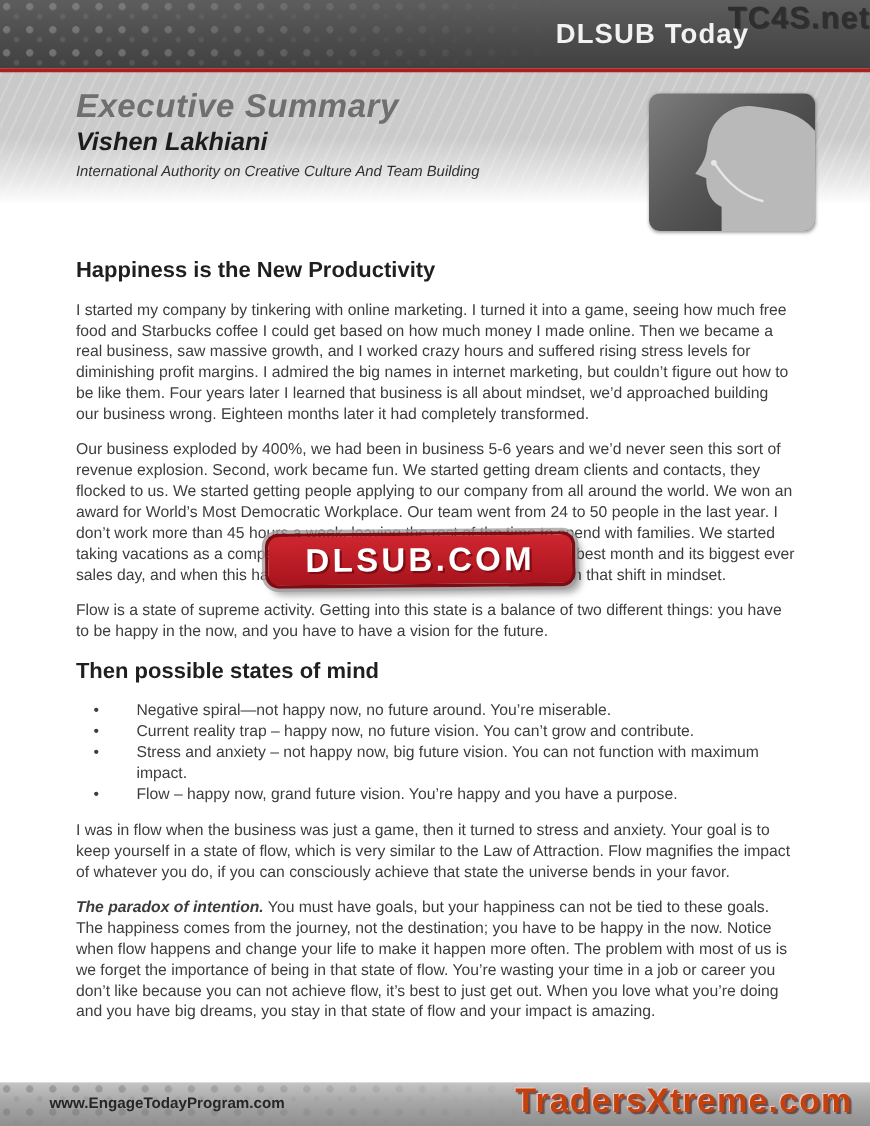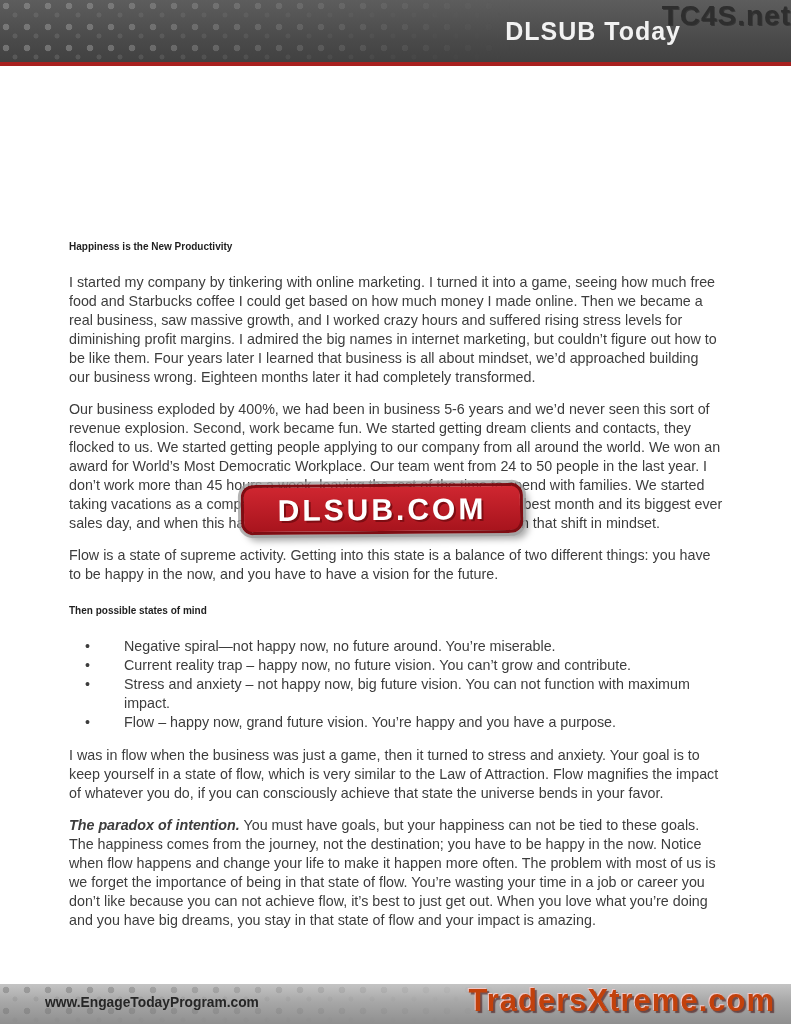--- a/index.html
+++ b/index.html
@@ -64,21 +64,21 @@
     box-shadow:0 1px 3px rgba(0,0,0,.35);
   }
   .photo svg{display:block;}
   
   .body{
     position:absolute;top:186px;left:0;width:100%;
     padding:51px 68px 0 69px;box-sizing:border-box;
     font-size:14.3px;line-height:19px;color:#3d3d3d;
   }
   .body h3{
-    font-size:10px;font-weight:bold;color:#1f1f1f;
+    font-size:20px;font-weight:bold;color:#1f1f1f;
     margin:0 0 17px 0;line-height:19px;
   }
   .body h3.later{margin-top:17px;}
   .body p{margin:0 0 13px 0;}
   .lead-italic{font-style:italic;font-weight:bold;}
   .bullets{margin:0 0 14px 0;}
   .bullet-row{display:flex;line-height:19px;}
   .bullet-mark{width:55px;padding-left:16px;box-sizing:border-box;flex:none;}
   
   .para2wrap{position:relative;}
@@ -122,20 +122,36 @@
   <header class="topbar">
     <div class="dots"></div>
     <div class="brand">
       <span class="b">DLSUB</span><span class="t"> Today</span>
     </div>
     <div class="watermark-top">TC4S.net</div>
   </header>
 
   <div class="redline"></div>
 
+  <section class="titleband">
+    <div class="stripes"></div>
+    <div class="titletext">
+      <div class="exec-title">Executive Summary</div>
+      <div class="author">Vishen Lakhiani</div>
+      <div class="tagline">International Authority on Creative Culture And Team Building</div>
+    </div>
+    <div class="photo">
+      <svg width="151" height="125" viewBox="0 0 151 125">
+        <rect x="0" y="0" width="151" height="125" fill="none"></rect>
+        <path d="M98 12 C72 8 55 26 53 48 C52 60 47 66 42 73 L52 77 C52 90 57 99 66 103 L66 125 L151 125 L151 34 C136 16 118 15 98 12 Z" fill="#b9b9b9"></path>
+        <path d="M60 64 Q78 92 104 98" stroke="#e6e6e6" stroke-width="2.2" fill="none"></path>
+        <circle cx="59" cy="63" r="2.6" fill="#e6e6e6"></circle>
+      </svg>
+    </div>
+  </section>
 
   <main class="body">
 
     <h3>Happiness is the New Productivity</h3>
 
     <p>I started my company by tinkering with online marketing. I turned it into a game, seeing how much free food and Starbucks coffee I could get based on how much money I made online. Then we became a real business, saw massive growth, and I worked crazy hours and suffered rising stress levels for diminishing profit margins. I admired the big names in internet marketing, but couldn’t figure out how to be like them. Four years later I learned that business is all about mindset, we’d approached building our business wrong. Eighteen months later it had completely transformed.</p>
 
     <div class="para2wrap">
       <p>Our business exploded by 400%, we had been in business 5-6 years and we’d never seen this sort of revenue explosion. Second, work became fun. We started getting dream clients and contacts, they flocked to us. We started getting people applying to our company from all around the world. We won an award for World’s Most Democratic Workplace. Our team went from 24 to 50 people in the last year. I don’t work more than 45 hours a week, leaving the rest of the time to spend with families. We started taking vacations as a company and as a family; the company had hit its best month and its biggest ever sales day, and when this happened I was on vacation. Growth came with that shift in mindset.</p>
       <div class="stamp-dlsub">DLSUB.COM</div>

